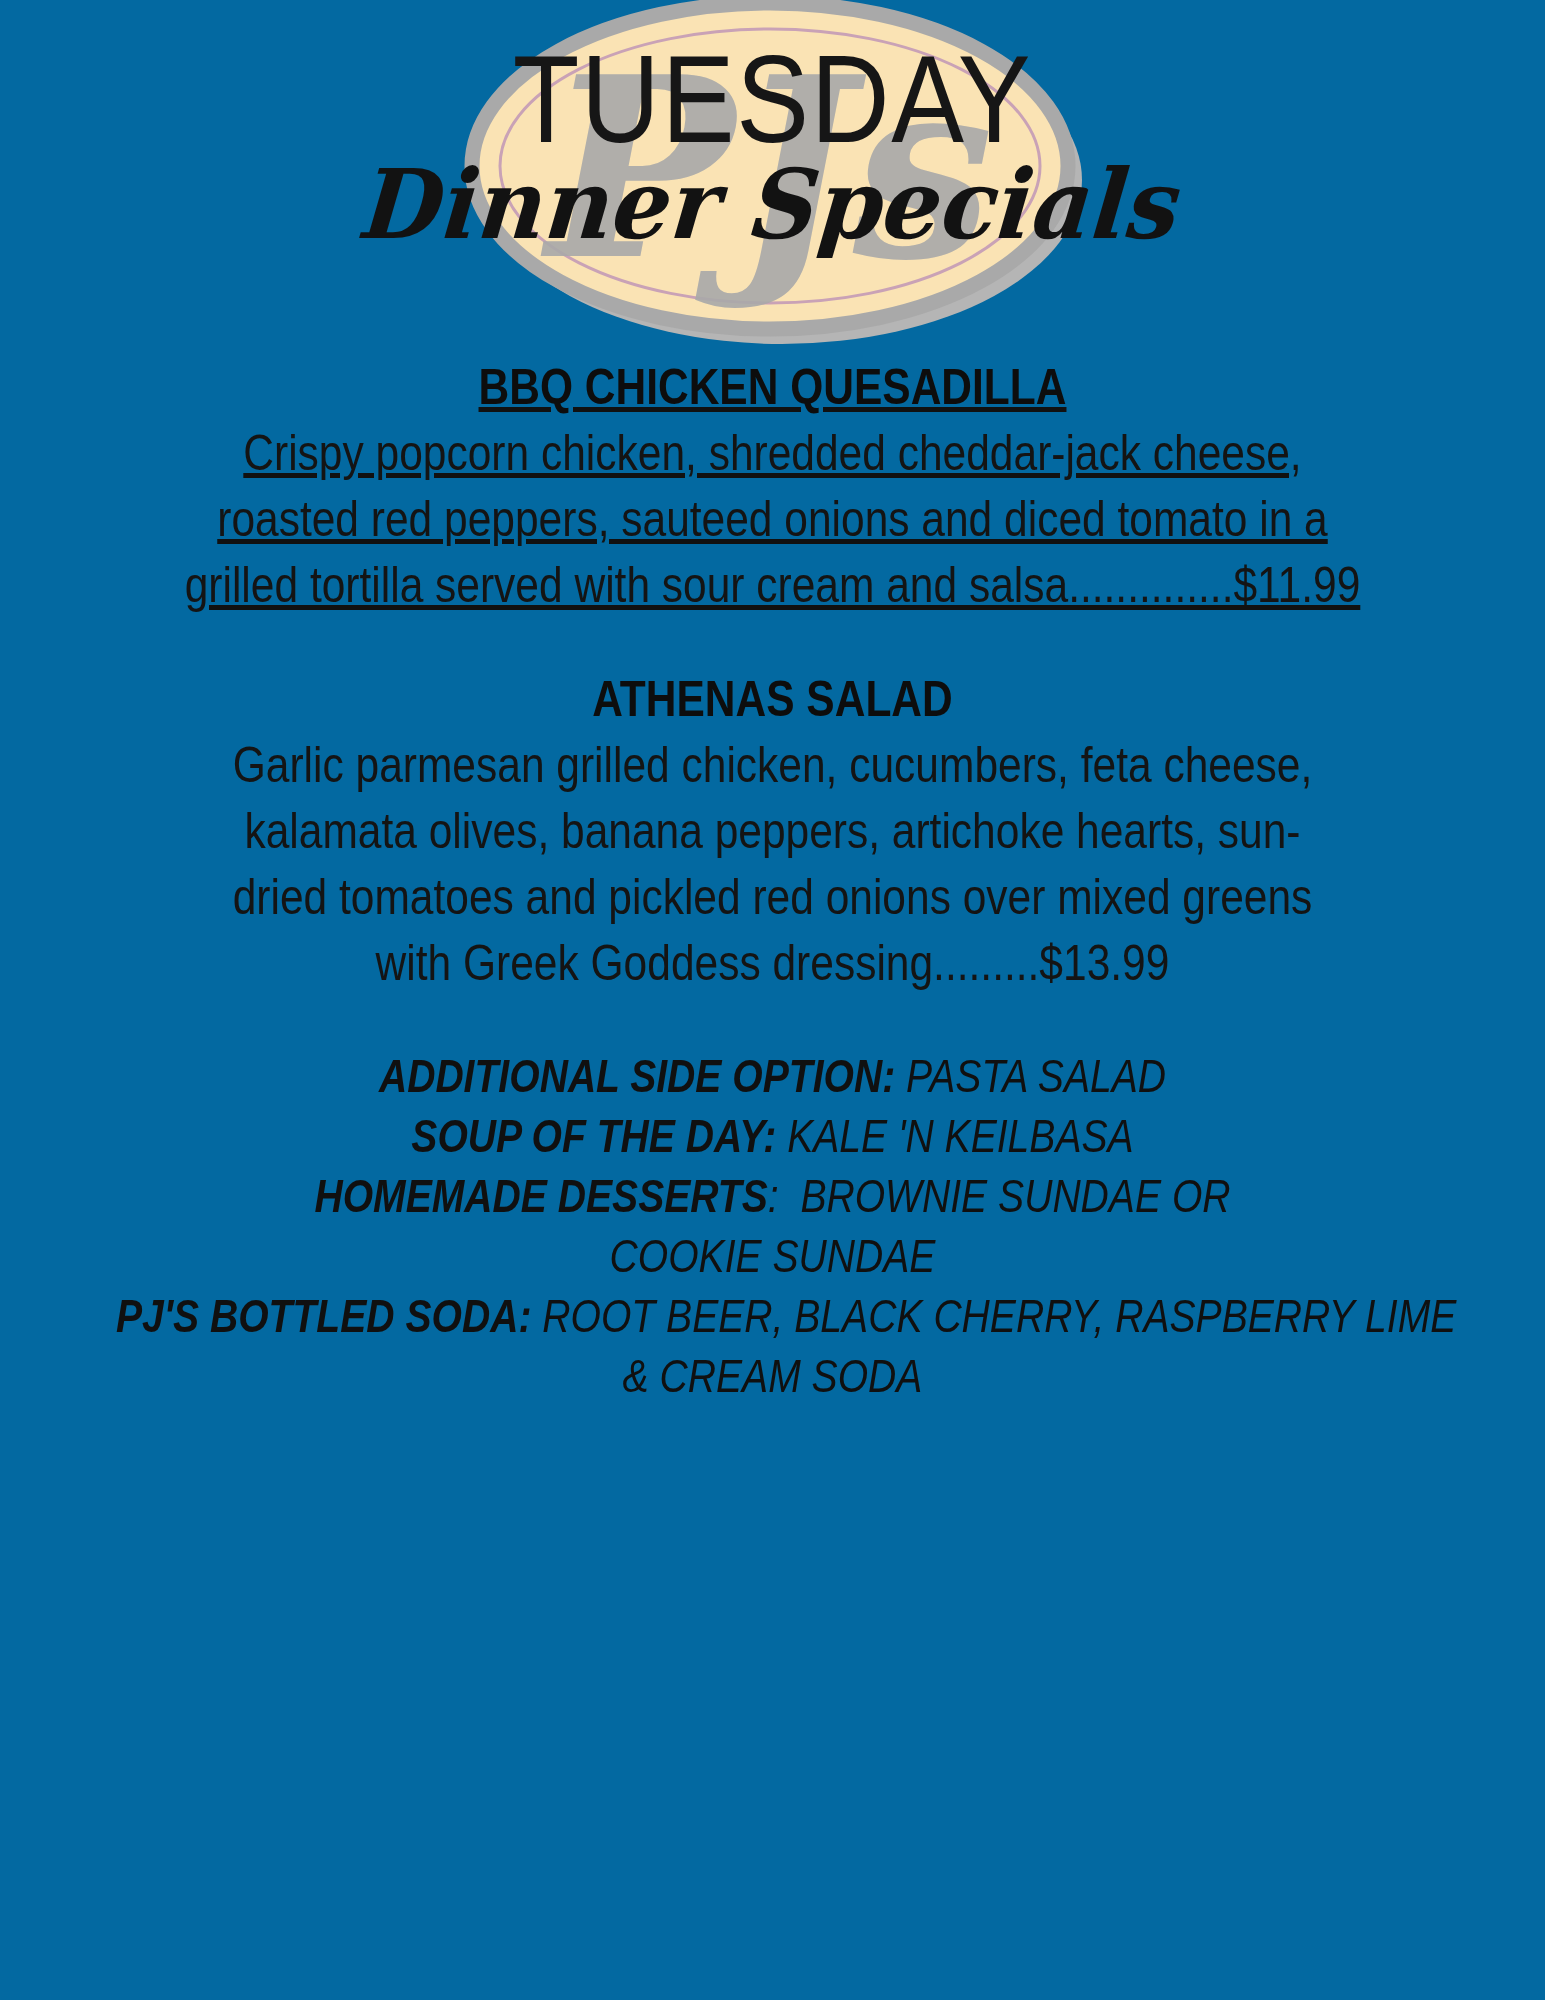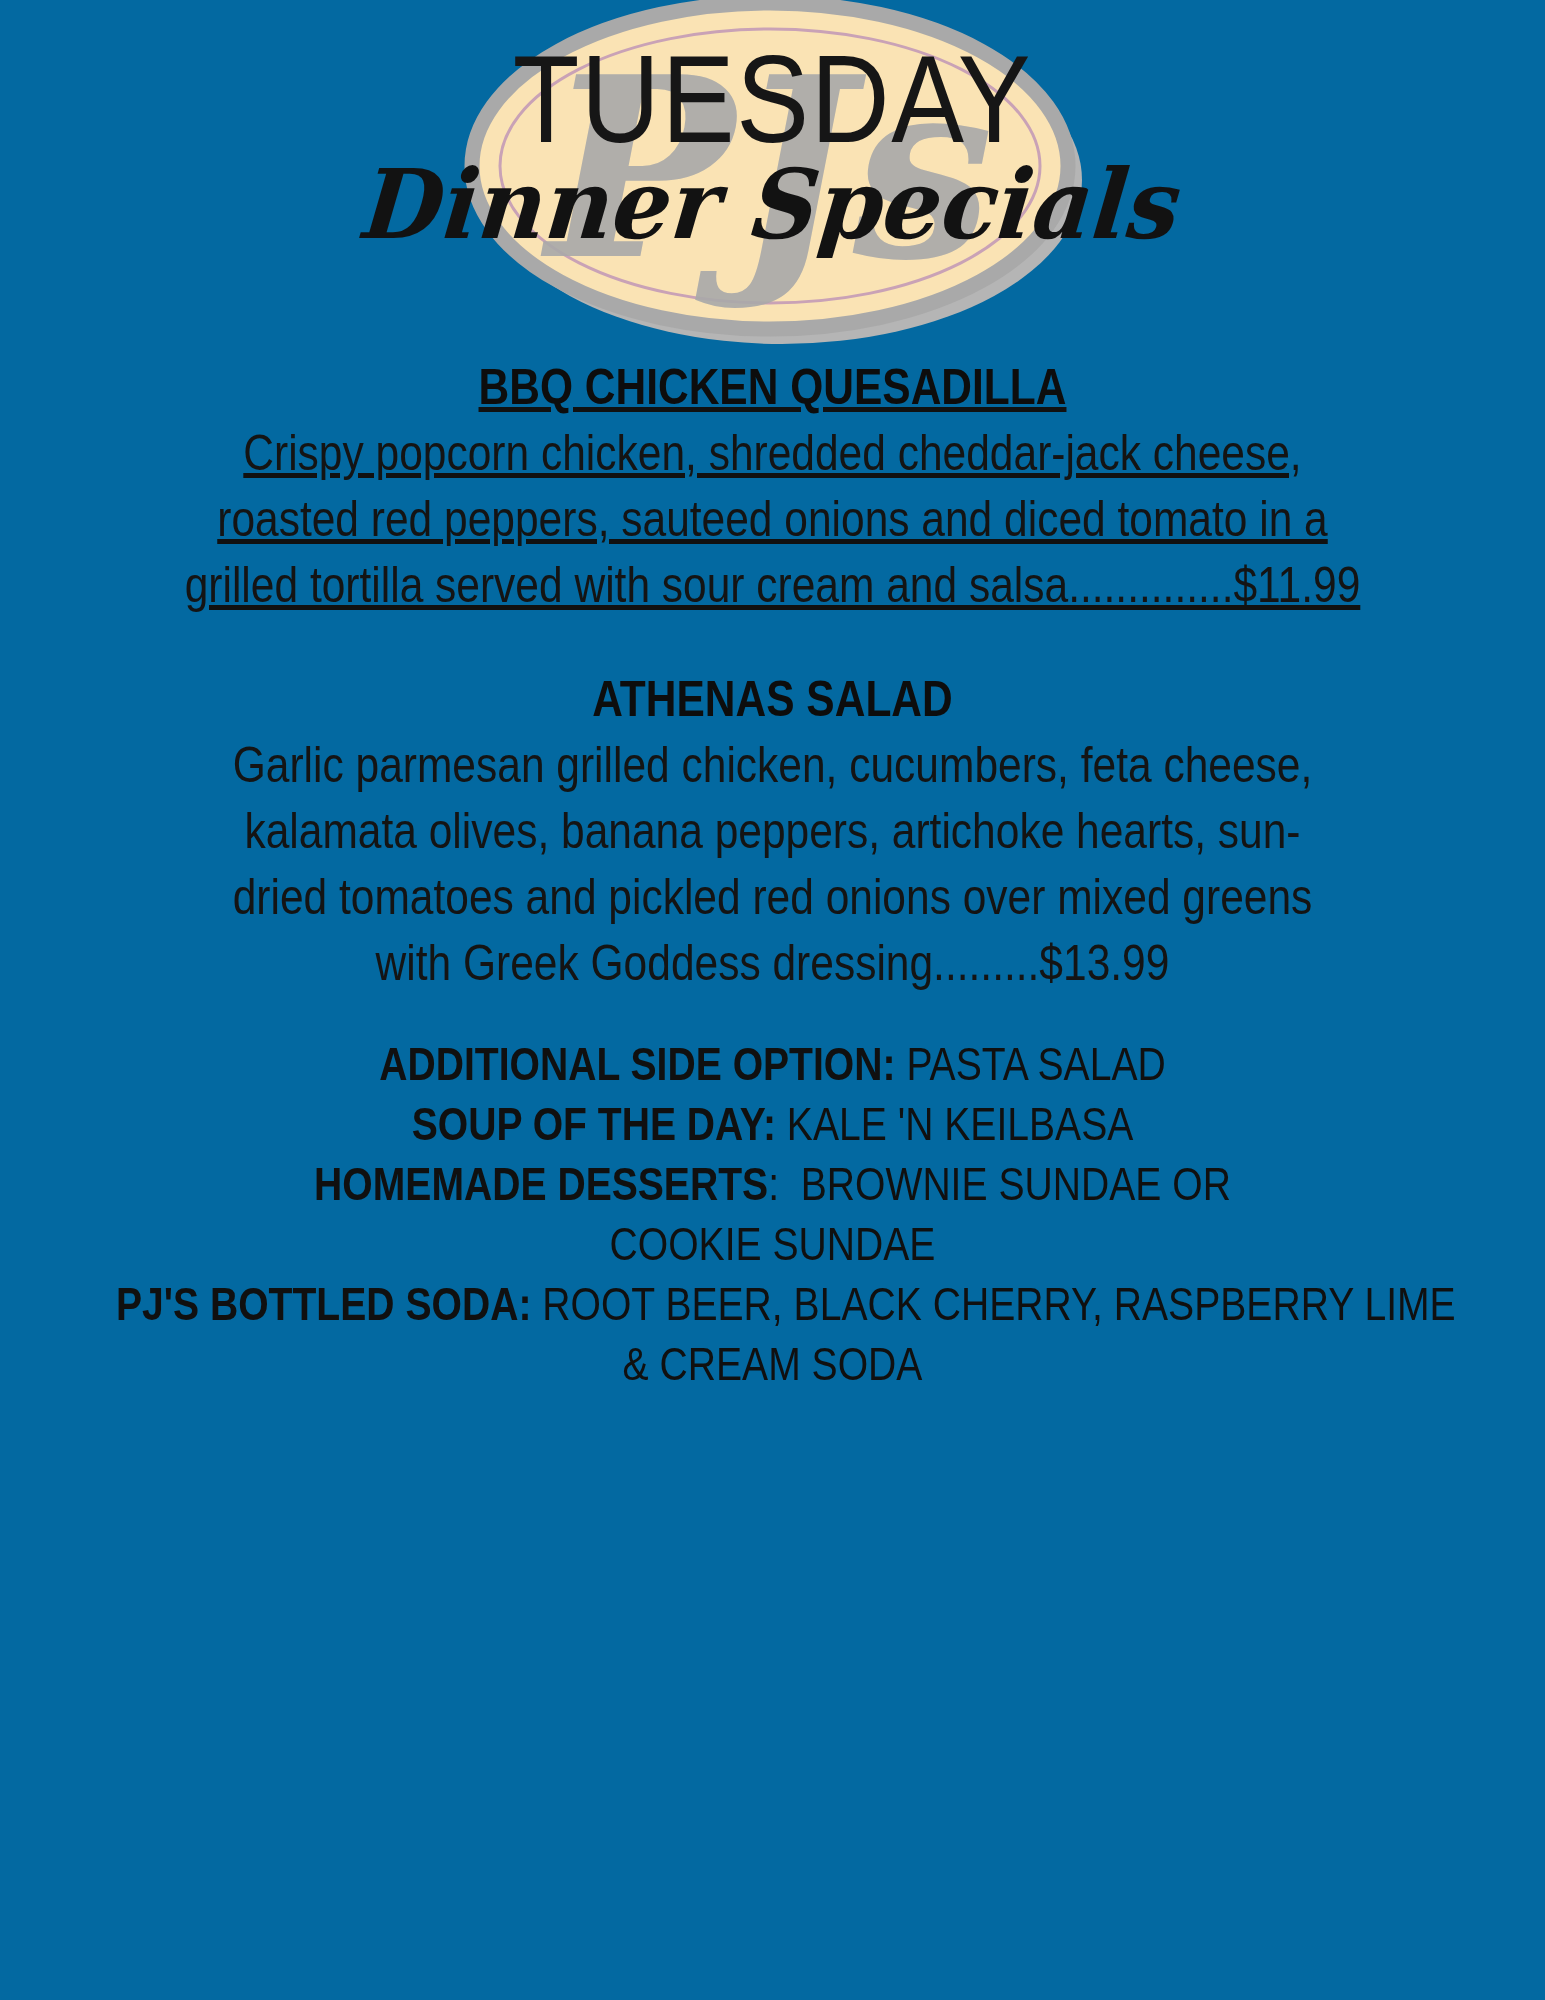--- a/index.html
+++ b/index.html
@@ -65,21 +65,21 @@
     text-align:center;
     font-size:50px;
     font-weight:normal;
     line-height:66px;
     color:#141414;
     transform:scaleX(0.85);
     transform-origin:50% 50%;
     white-space:pre;
   }
   
-  .footer-block { margin-top:38px; }
+  .footer-block { margin-top:50px;font-style:italic; }
   .fline {
     text-align:center;
     font-size:46px;
     line-height:60px;
     color:#101010;
     transform:scaleX(0.85);
     transform-origin:50% 50%;
     white-space:pre;
   }
   .fline .b { font-weight:bold; }

